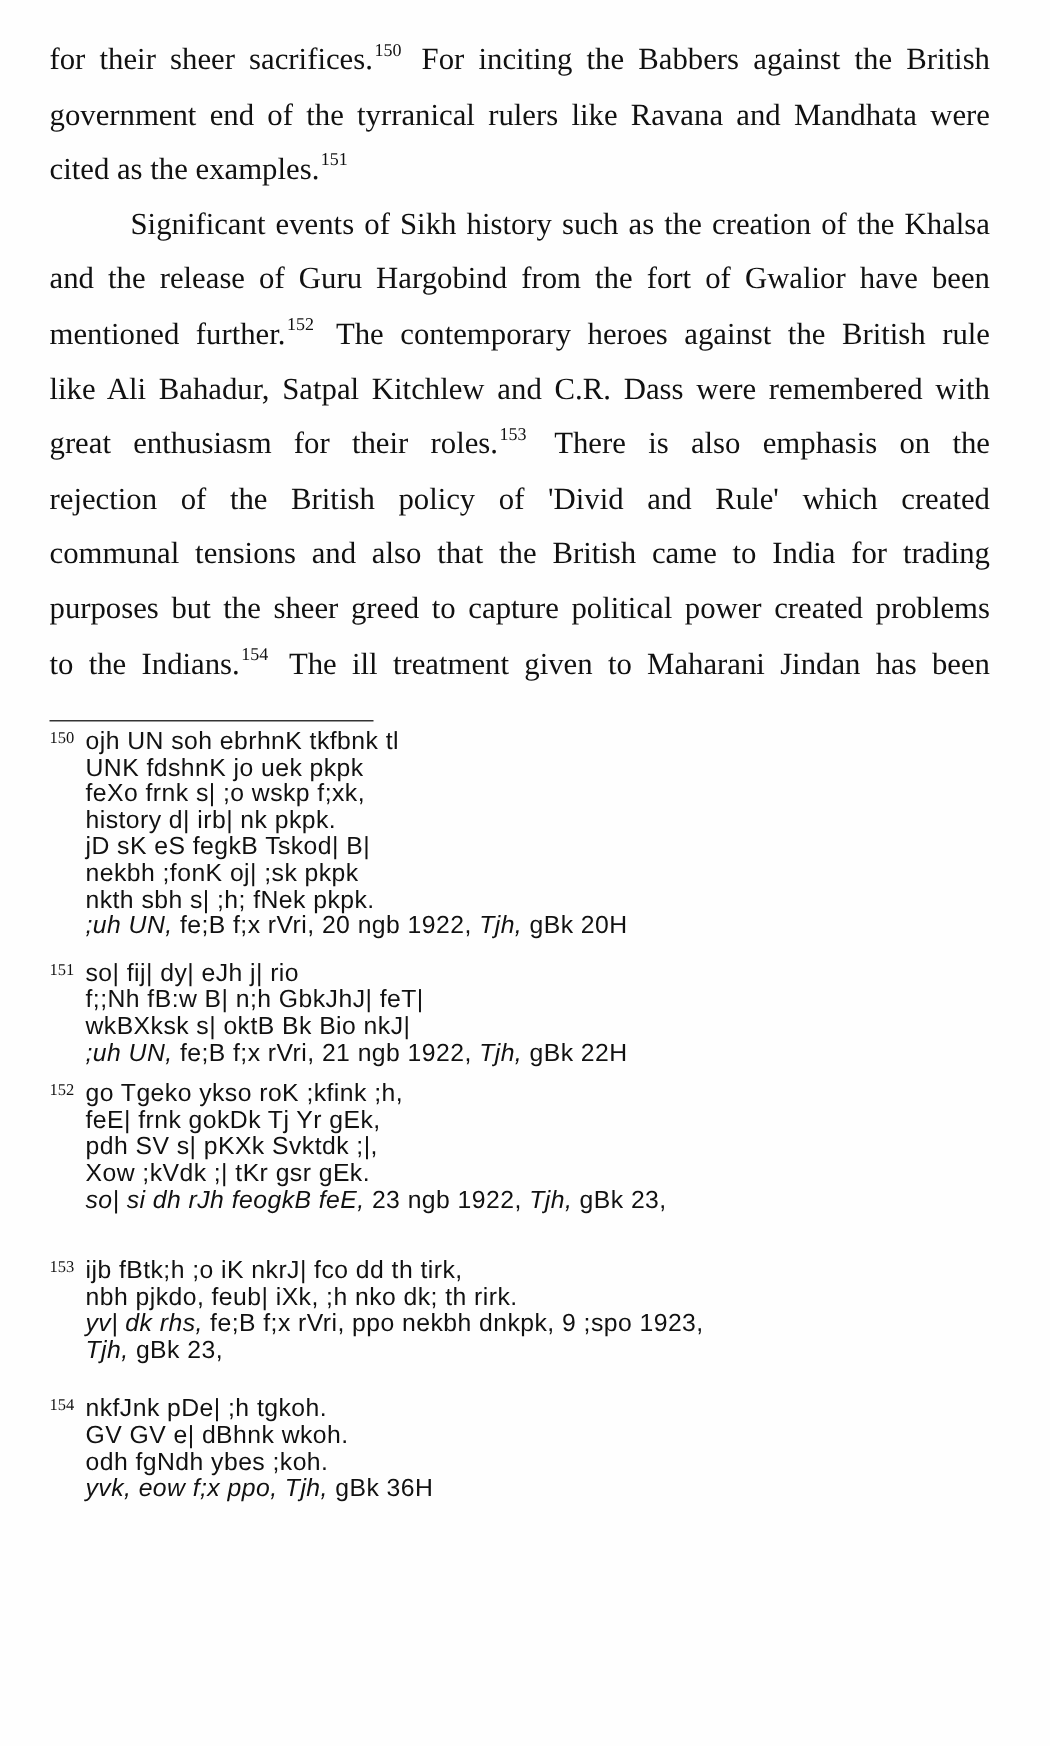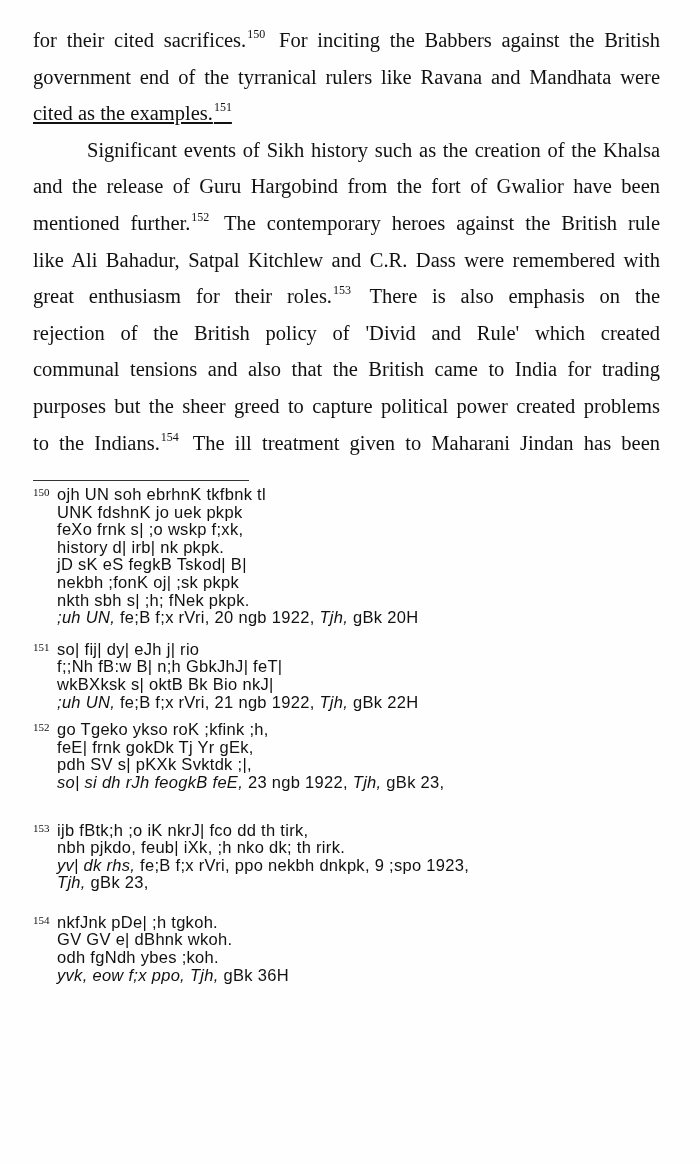--- a/index.html
+++ b/index.html
@@ -28,21 +28,20 @@
       margin: 0;
     }
     .line {
       display: block;
       text-align: justify;
       text-align-last: justify;
       white-space: nowrap;
     }
     .line.last {
       text-align-last: left;
-      text-decoration: underline;
     }
     .line.indent {
       padding-left: 54px;
     }
     sup.fnref {
       font-size: 12px;
       line-height: 0;
       vertical-align: 9px;
       margin-left: 1px;
       margin-right: 4px;
@@ -88,21 +87,21 @@
     #fn-151 { margin-top: 14px; }
     #fn-152 { margin-top: 10px; }
     #fn-153 { margin-top: 30px; }
     #fn-154 { margin-top: 22px; }
   </style>
 </head>
 <body>
 
 <div class="page">
   <div class="body-text">
-    <span class="line"><span>for their cited sacrifices.</span><sup class="fnref">150</sup> <span>For inciting the Babbers against the British</span></span>
+    <span class="line"><span>for their sheer sacrifices.</span><sup class="fnref">150</sup> <span>For inciting the Babbers against the British</span></span>
     <span class="line"><span>government end of the tyrranical rulers like Ravana and Mandhata were</span></span>
     <span class="line last"><span>cited as the examples.</span><sup class="fnref">151</sup></span>
     <span class="line indent"><span>Significant events of Sikh history such as the creation of the Khalsa</span></span>
     <span class="line"><span>and the release of Guru Hargobind from the fort of Gwalior have been</span></span>
     <span class="line"><span>mentioned further.</span><sup class="fnref">152</sup> <span>The contemporary heroes against the British rule</span></span>
     <span class="line"><span>like Ali Bahadur, Satpal Kitchlew and C.R. Dass were remembered with</span></span>
     <span class="line"><span>great enthusiasm for their roles.</span><sup class="fnref">153</sup> <span>There is also emphasis on the</span></span>
     <span class="line"><span>rejection of the British policy of 'Divid and Rule' which created</span></span>
     <span class="line"><span>communal tensions and also that the British came to India for trading</span></span>
     <span class="line"><span>purposes but the sheer greed to capture political power created problems</span></span>
@@ -132,20 +131,21 @@
     <span class="fn-line">f;;Nh fB:w B| n;h GbkJhJ| feT|</span>
     <span class="fn-line">wkBXksk s| oktB Bk Bio nkJ|</span>
     <span class="fn-line"><span class="it">;uh UN,</span><span> fe;B f;x rVri, 21 ngb 1922, </span><span class="it">Tjh,</span><span> gBk 22H</span></span>
   </div>
 
   <div class="footnote" id="fn-152">
     <span class="fn-num">152</span>
     <span class="fn-line">go Tgeko ykso roK ;kfink ;h,</span>
     <span class="fn-line">feE| frnk gokDk Tj Yr gEk,</span>
     <span class="fn-line">pdh SV s| pKXk Svktdk ;|,</span>
+    <span class="fn-line">Xow ;kVdk ;| tKr gsr gEk.</span>
     <span class="fn-line"><span class="it">so| si dh rJh feogkB feE,</span><span> 23 ngb 1922, </span><span class="it">Tjh,</span><span> gBk 23,</span></span>
   </div>
 
   <div class="footnote" id="fn-153">
     <span class="fn-num">153</span>
     <span class="fn-line">ijb fBtk;h ;o iK nkrJ| fco dd th tirk,</span>
     <span class="fn-line">nbh pjkdo, feub| iXk, ;h nko dk; th rirk.</span>
     <span class="fn-line"><span class="it">yv| dk rhs,</span><span> fe;B f;x rVri, ppo nekbh dnkpk, 9 ;spo 1923,</span></span>
     <span class="fn-line"><span class="it">Tjh,</span><span> gBk 23,</span></span>
   </div>

